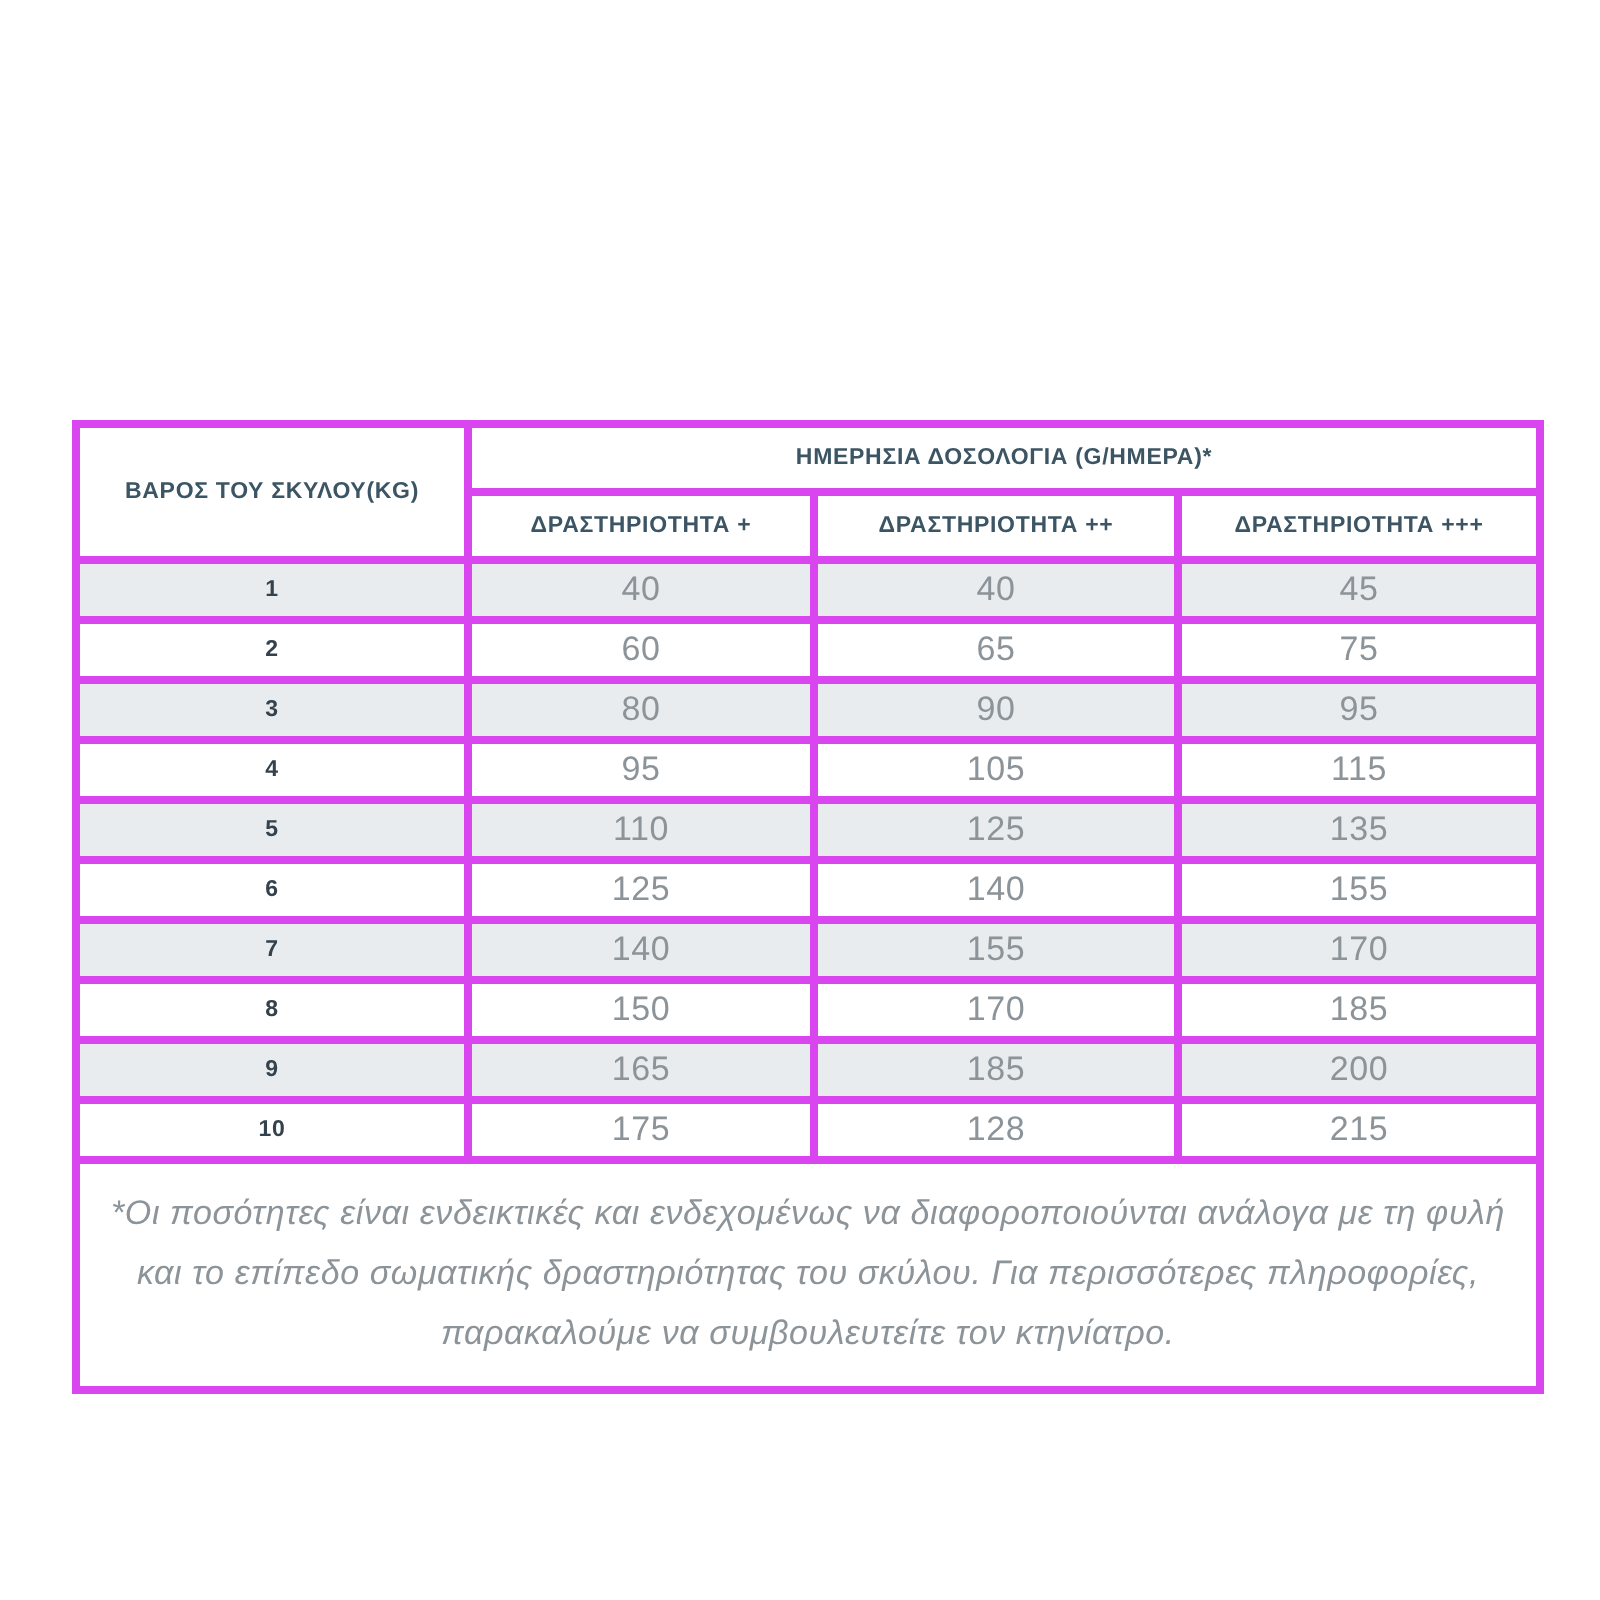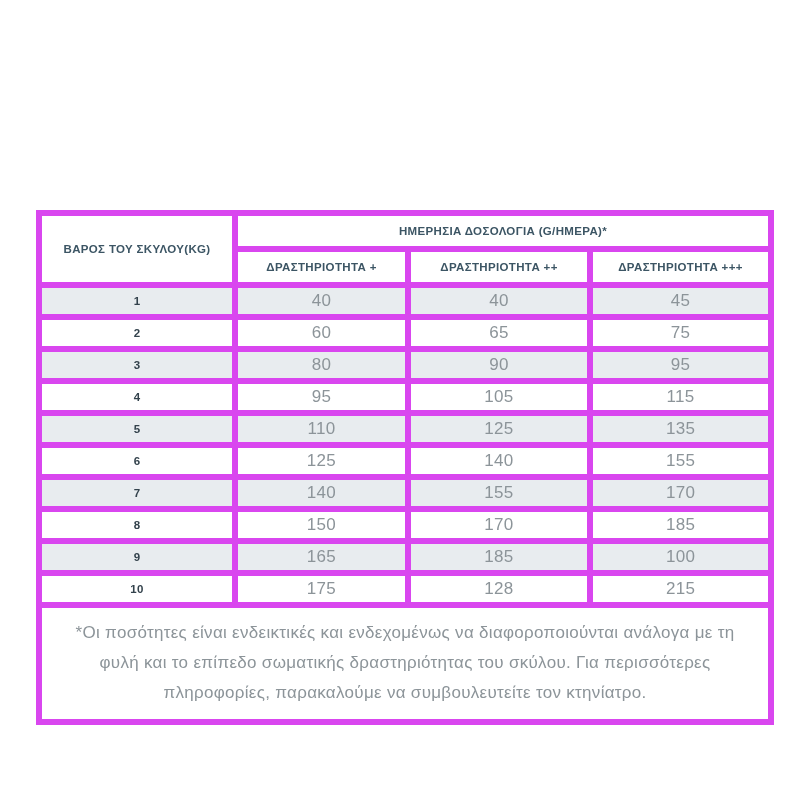--- a/index.html
+++ b/index.html
@@ -28,21 +28,21 @@
     width: 732px;
     border-collapse: collapse;
     table-layout: fixed;
   }
   table.dosage col.c-weight { width: 196px; }
   table.dosage col.c-a1 { width: 173px; }
   table.dosage col.c-a2 { width: 182px; }
   table.dosage col.c-a3 { width: 181px; }
 
   .dosage th, .dosage td {
-    border: 6px solid #d946ef;
+    border: 4px solid #d946ef;
     padding: 0;
     vertical-align: middle;
   }
   .dosage {
     border-top: 2px solid #b9c4cc;
     border-left: 1px solid #d7dde2;
     border-right: 1px solid #d7dde2;
     border-bottom: 2px solid #8fa0ad;
   }
 
@@ -82,20 +82,21 @@
   .dosage tbody td.weight-cell {
     color: #33424c;
     font-weight: bold;
     font-size: 11.5px;
   }
 
   td.footnote {
     background: #ffffff;
     text-align: left;
     padding: 10px 14px 12px 14px;
+    font-style: italic;
     font-size: 10.5px;
     line-height: 1.75;
     color: #7f8a93;
     letter-spacing: 0.1px;
   }
 </style>
 </head>
 <body>
 
 <div class="page">
@@ -164,21 +165,21 @@
         <tr class="row-even">
           <td class="weight-cell">8</td>
           <td>150</td>
           <td>170</td>
           <td>185</td>
         </tr>
         <tr class="row-odd">
           <td class="weight-cell">9</td>
           <td>165</td>
           <td>185</td>
-          <td>100</td>
+          <td>200</td>
         </tr>
         <tr class="row-even">
           <td class="weight-cell">10</td>
           <td>175</td>
           <td>128</td>
           <td>215</td>
         </tr>
         <tr>
           <td class="footnote" colspan="4">*Οι ποσότητες είναι ενδεικτικές και ενδεχομένως να διαφοροποιούνται ανάλογα με τη φυλή και το επίπεδο σωματικής δραστηριότητας του σκύλου. Για περισσότερες πληροφορίες, παρακαλούμε να συμβουλευτείτε τον κτηνίατρο.</td>
         </tr>

